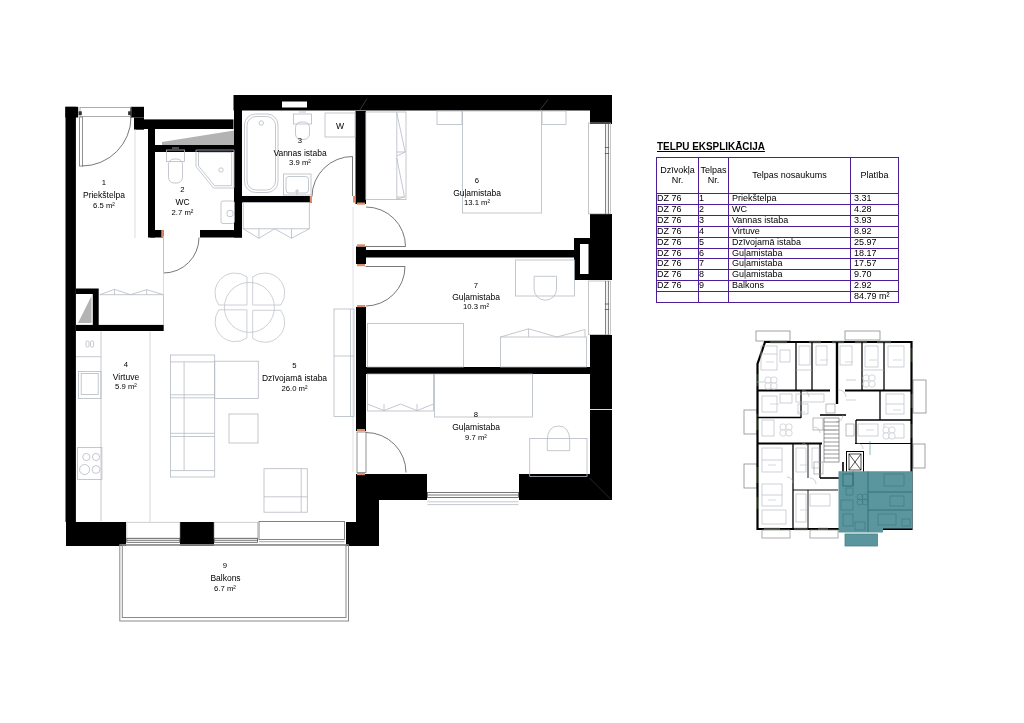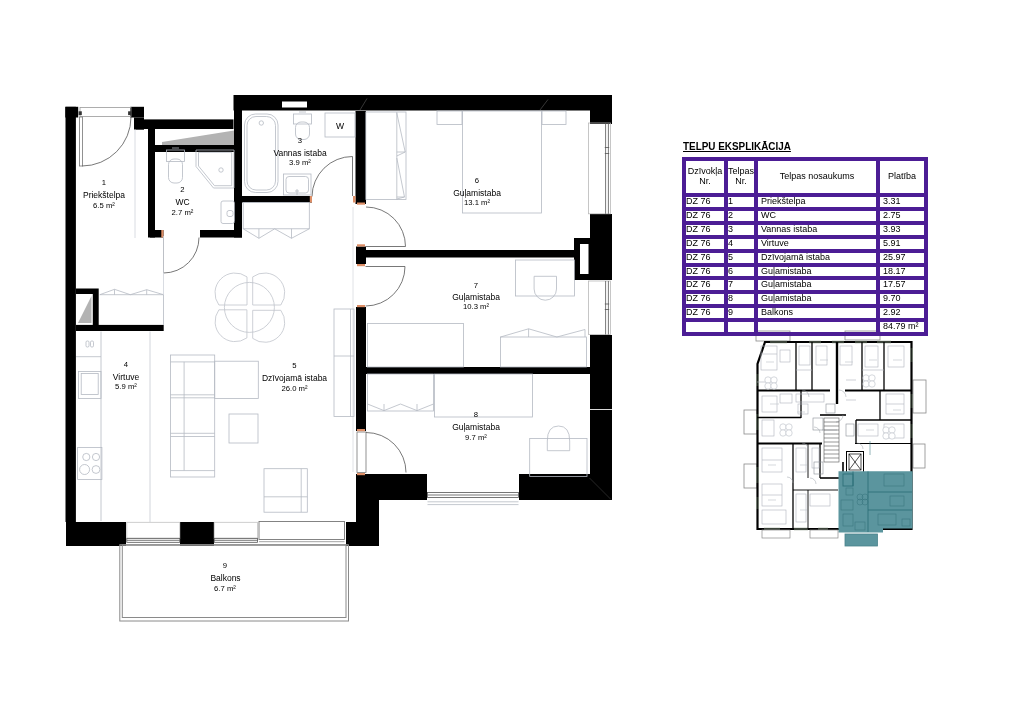--- a/index.html
+++ b/index.html
@@ -1,22 +1,22 @@
 <!DOCTYPE html>
 <html><head>
 <meta charset="utf-8">
 <style>
   html,body{margin:0;padding:0;background:#fff;}
   #canvas{position:relative;width:1024px;height:723px;background:#fff;overflow:hidden;
           font-family:"Liberation Sans", sans-serif;}
   svg text{font-family:"Liberation Sans", sans-serif;fill:#000;}
-  #tablewrap{position:absolute;left:682px;top:139px;width:216px;}
+  #tablewrap{position:absolute;left:656px;top:139px;width:216px;}
   #tablewrap h3{margin:0 0 4px 1px;font-size:11.8px;letter-spacing:0;text-decoration:underline;transform:scaleX(0.84);transform-origin:0 50%;}
   table{border-collapse:collapse;table-layout:fixed;width:242px;font-size:9px;}
-  td,th{border:4px solid #4c1d95;padding:0 0;height:9.9px;line-height:9.9px;
+  td,th{border:1px solid #4c1d95;padding:0 0;height:9.9px;line-height:9.9px;
         font-weight:normal;overflow:hidden;white-space:nowrap;}
   th{text-align:center;}
   td.c{}
   td.l{text-align:left;padding-left:3px;}
 </style>
 </head>
 <body>
 <div id="canvas">
 
 <svg id="plan" width="1024" height="723" viewBox="0 0 1024 723" style="position:absolute;left:0;top:0">
@@ -598,33 +598,33 @@
 <tr>
             <td class="c">DZ 76</td>
             <td class="c">1</td>
             <td class="l">Priekštelpa</td>
             <td class="l">3.31</td>
           </tr>
 <tr>
             <td class="c">DZ 76</td>
             <td class="c">2</td>
             <td class="l">WC</td>
-            <td class="l">2.75</td>
+            <td class="l">4.28</td>
           </tr>
 <tr>
             <td class="c">DZ 76</td>
             <td class="c">3</td>
             <td class="l">Vannas istaba</td>
             <td class="l">3.93</td>
           </tr>
 <tr>
             <td class="c">DZ 76</td>
             <td class="c">4</td>
             <td class="l">Virtuve</td>
-            <td class="l">5.91</td>
+            <td class="l">8.92</td>
           </tr>
 <tr>
             <td class="c">DZ 76</td>
             <td class="c">5</td>
             <td class="l">Dzīvojamā istaba</td>
             <td class="l">25.97</td>
           </tr>
 <tr>
             <td class="c">DZ 76</td>
             <td class="c">6</td>

